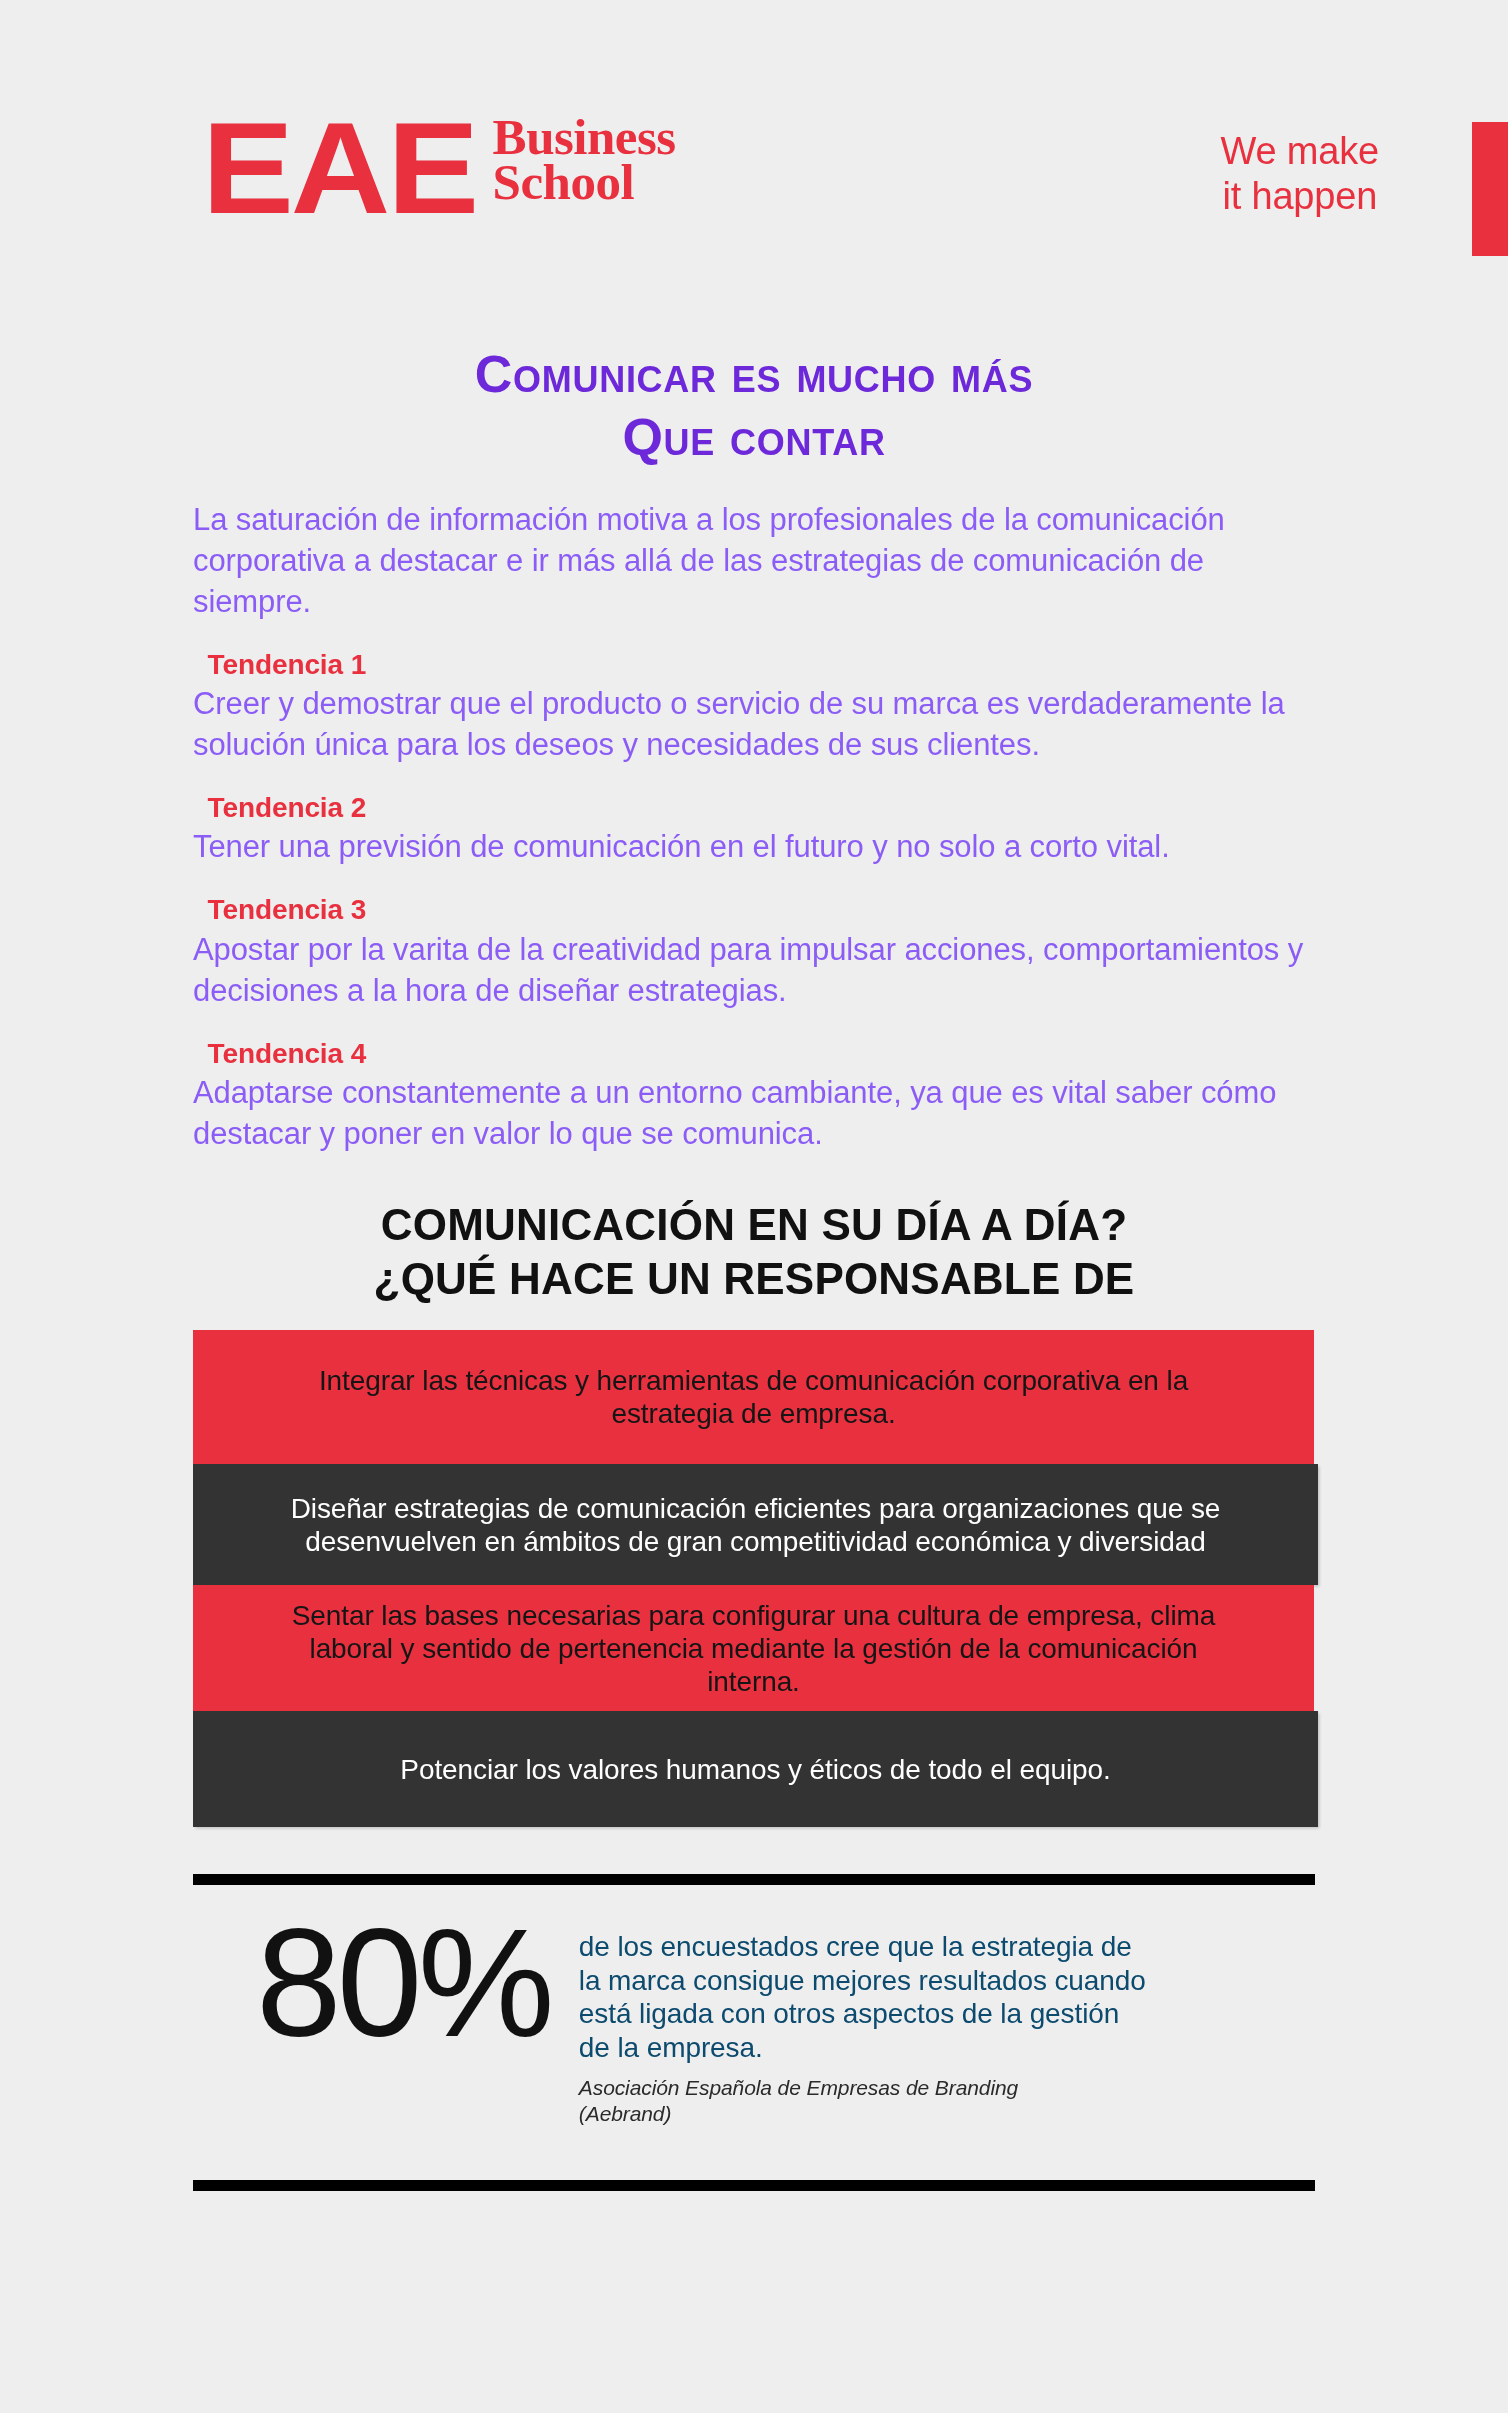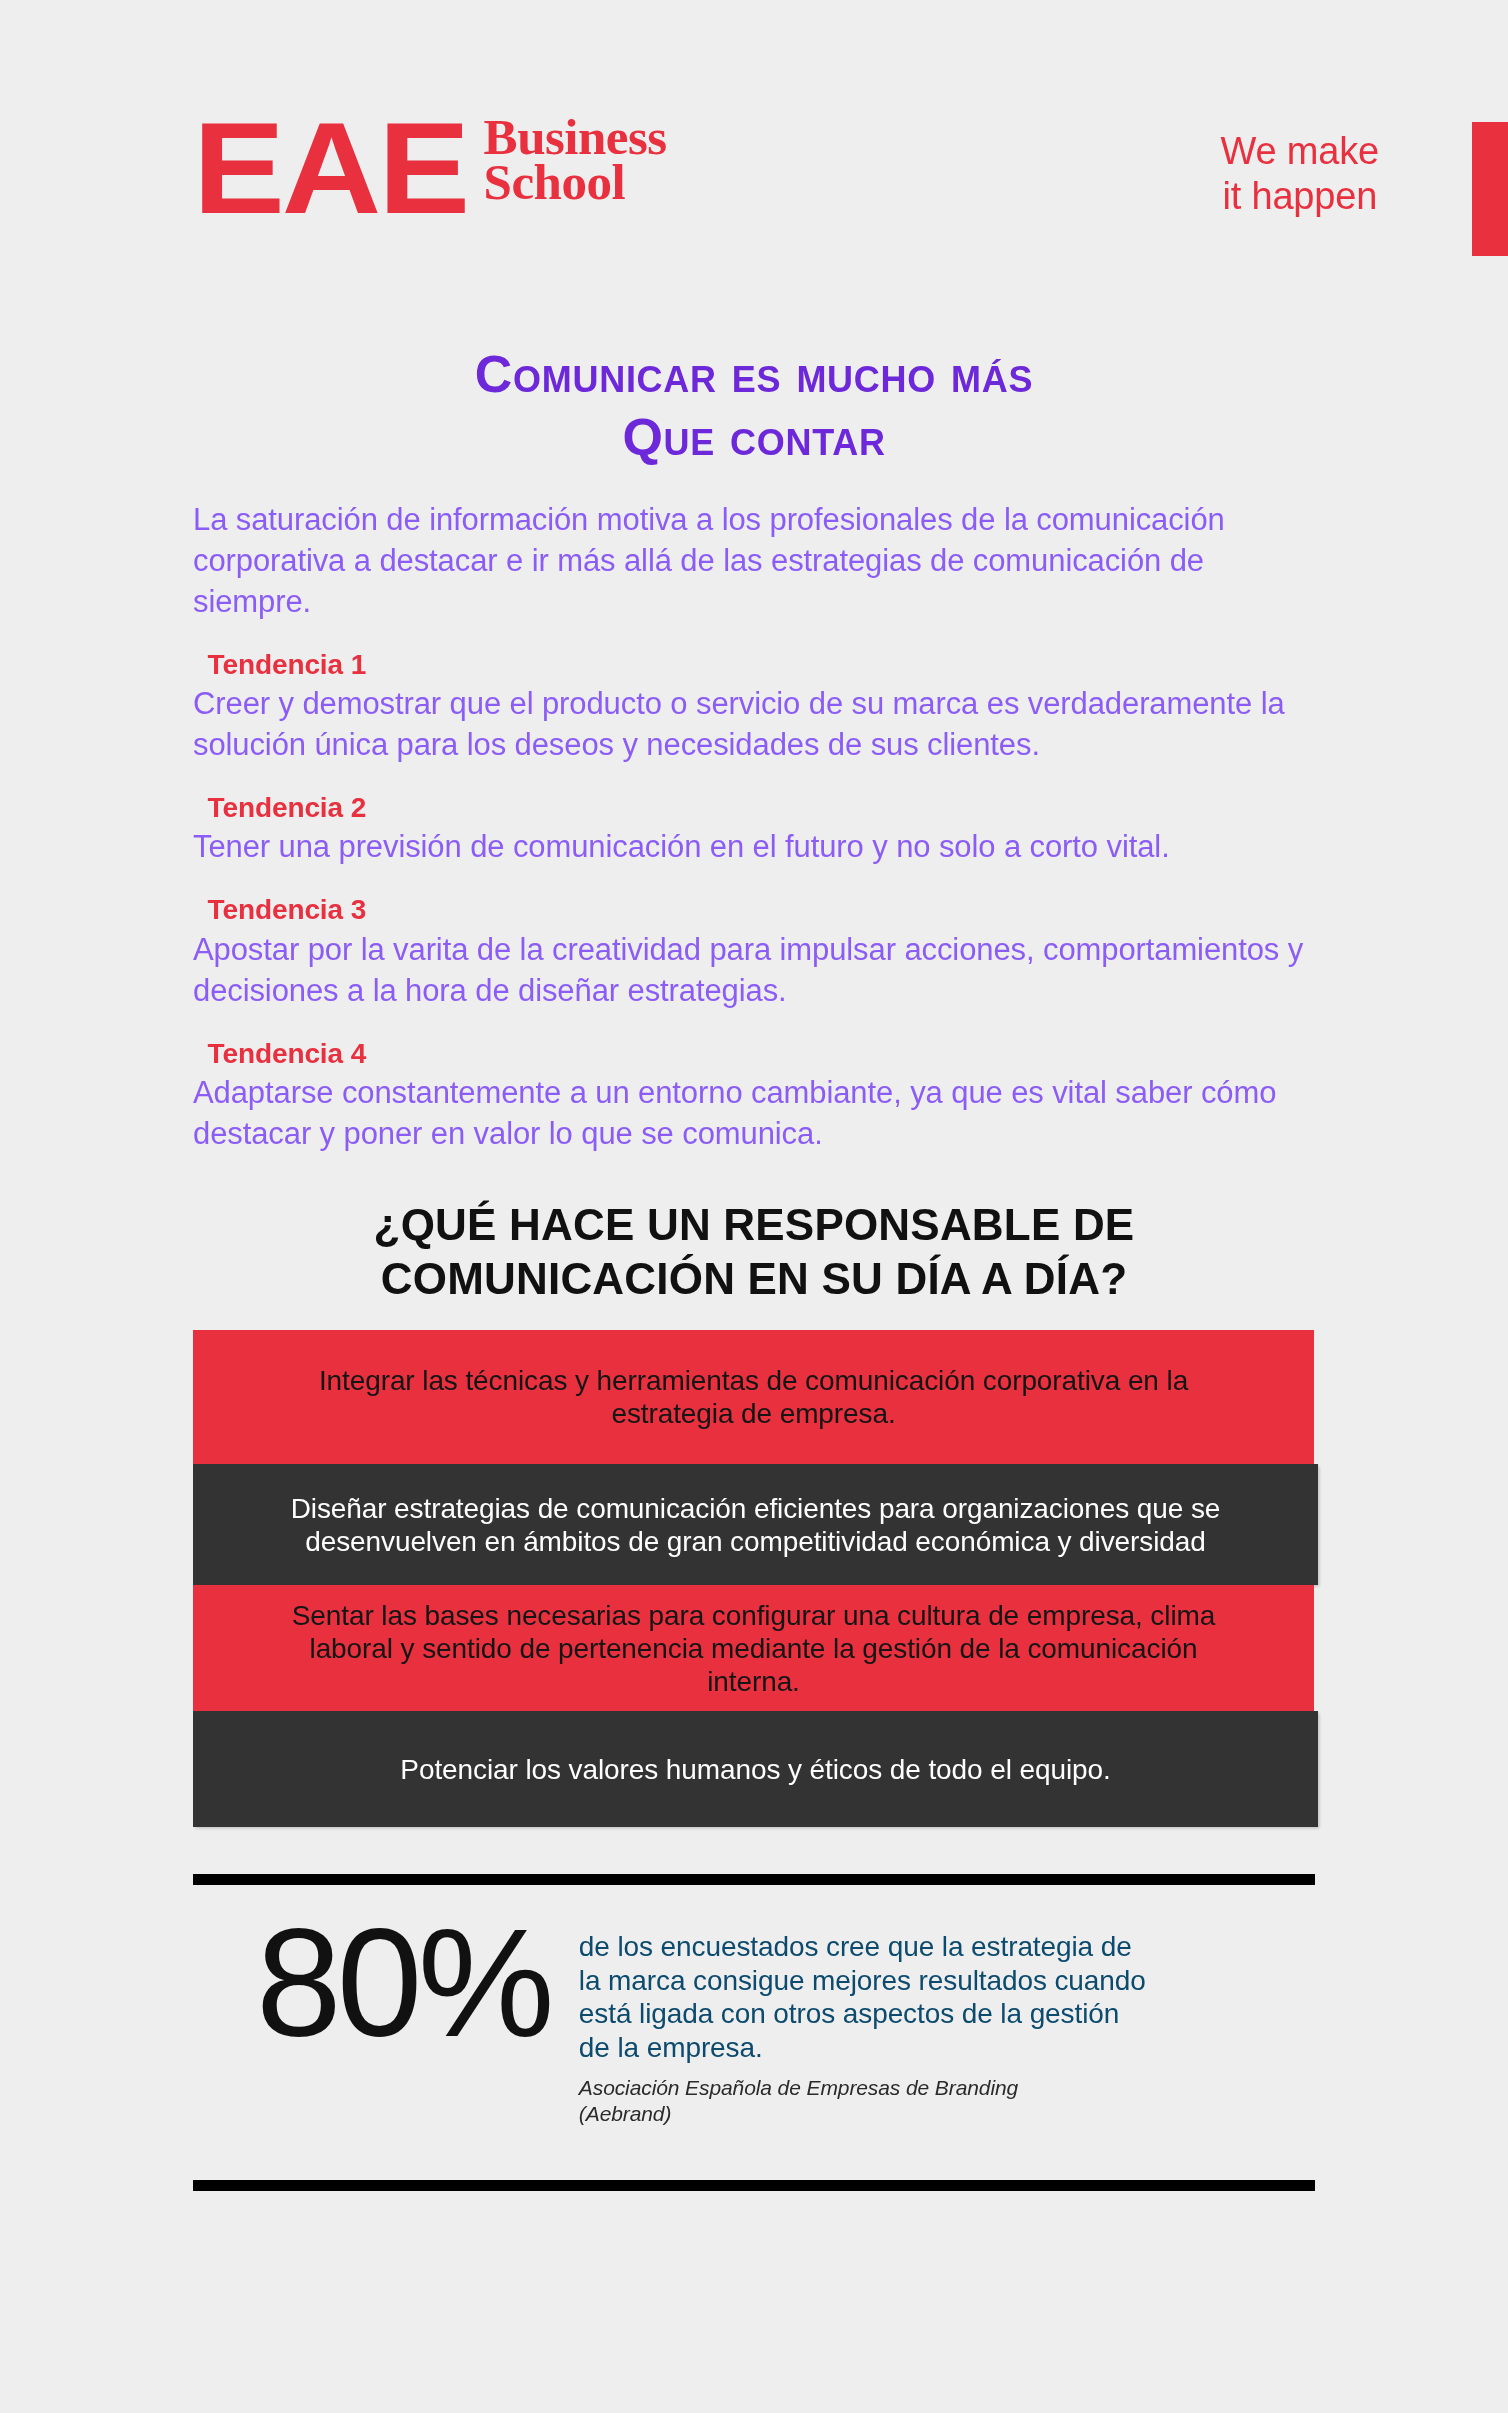--- a/index.html
+++ b/index.html
@@ -17,21 +17,21 @@
 
   
   .header {
     position: absolute;
     left: 0; top: 0;
     width: 1508px;
     height: 290px;
   }
   .logo-block {
     position: absolute;
-    left: 193px;
+    left: 202px;
     top: 113px;
     display: flex;
     align-items: flex-start;
   }
   .logo-eae {
     font-family: "Liberation Sans", sans-serif;
     font-weight: 700;
     font-size: 130px;
     line-height: 0.85;
     letter-spacing: -2.9px;
@@ -268,22 +268,22 @@
     </div>
 
     <div class="trend">
       <div class="trend-label">Tendencia 4</div>
       <p class="para">Adaptarse constantemente a un entorno cambiante, ya que es vital saber cómo destacar y poner en valor lo que se comunica.</p>
     </div>
 
   </div>
 
   <div class="h2">
+    <span>comunicación en su día a día?</span>
     <span>¿Qué hace un responsable de</span>
-    <span>comunicación en su día a día?</span>
   </div>
 
   <div class="bars">
 
     <div class="bar red bar-1">
       <div class="bar-text">Integrar las técnicas y  herramientas de comunicación corporativa en la estrategia de empresa.</div>
     </div>
 
     <div class="bar dark bar-2">
       <div class="bar-text">Diseñar estrategias de comunicación eficientes para organizaciones que  se desenvuelven en ámbitos de gran competitividad económica y diversidad</div>

